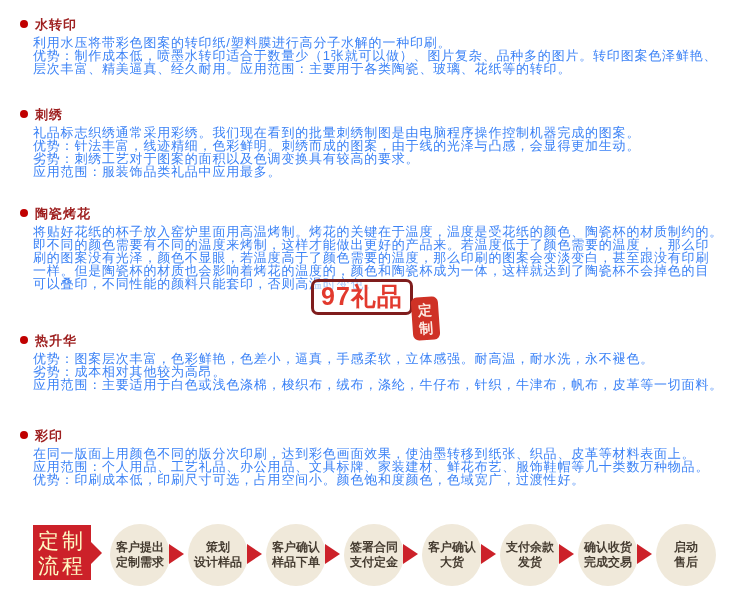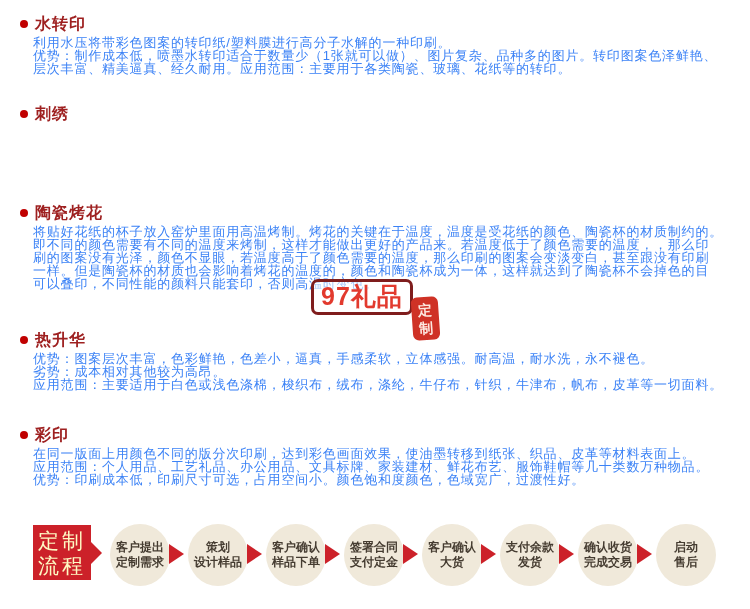--- a/index.html
+++ b/index.html
@@ -4,21 +4,21 @@
 <style>
   html,body{margin:0;padding:0;}
   body{
     width:750px;height:609px;position:relative;background:#ffffff;
     font-family:"Liberation Sans",sans-serif;overflow:hidden;
   }
   .sec{position:absolute;left:20px;width:726px;}
   .sec-head{height:16px;line-height:16px;margin-bottom:4px;white-space:nowrap;}
   .bullet{display:inline-block;width:8px;height:8px;border-radius:50%;
     background:#c00000;margin-right:7px;vertical-align:1px;}
-  .sec-title{color:#9e2020;font-size:16px;font-weight:bold;letter-spacing:1px;}
+  .sec-title{color:#9e2020;font-size:13px;font-weight:bold;letter-spacing:1px;}
   .sec-body{margin-left:13px;color:#3b82f6;font-size:13px;line-height:13px;
     letter-spacing:0.8px;}
   .bl{white-space:nowrap;height:13px;}
   
   .wm-box{position:absolute;left:311px;top:279px;padding:1px 7px 2px 7px;
     border:3px solid #7f1d1d;border-radius:7px;background:rgba(255,255,255,0.55);
     color:#e23a2e;font-size:25px;font-weight:bold;letter-spacing:1px;line-height:27px;}
   .wm-stamp{position:absolute;left:412px;top:297px;width:27px;height:43px;
     background:#cf3226;border-radius:6px;transform:rotate(-4deg);
     display:flex;flex-direction:column;align-items:center;justify-content:center;
@@ -52,20 +52,26 @@
     <div class="sec-body">
       <div class="bl">利用水压将带彩色图案的转印纸/塑料膜进行高分子水解的一种印刷。</div>
       <div class="bl">优势：制作成本低，喷墨水转印适合于数量少（1张就可以做）、图片复杂、品种多的图片。转印图案色泽鲜艳、</div>
       <div class="bl">层次丰富、精美逼真、经久耐用。应用范围：主要用于各类陶瓷、玻璃、花纸等的转印。</div>
     </div>
   </section>
 
   <section class="sec" style="top:106px">
     <div class="sec-head">
       <span class="bullet"></span><span class="sec-title">刺绣</span>
+    </div>
+    <div class="sec-body">
+      <div class="bl">礼品标志织绣通常采用彩绣。我们现在看到的批量刺绣制图是由电脑程序操作控制机器完成的图案。</div>
+      <div class="bl">优势：针法丰富，线迹精细，色彩鲜明。刺绣而成的图案，由于线的光泽与凸感，会显得更加生动。</div>
+      <div class="bl">劣势：刺绣工艺对于图案的面积以及色调变换具有较高的要求。</div>
+      <div class="bl">应用范围：服装饰品类礼品中应用最多。</div>
     </div>
   </section>
 
   <section class="sec" style="top:205px">
     <div class="sec-head">
       <span class="bullet"></span><span class="sec-title">陶瓷烤花</span>
     </div>
     <div class="sec-body">
       <div class="bl">将贴好花纸的杯子放入窑炉里面用高温烤制。烤花的关键在于温度，温度是受花纸的颜色、陶瓷杯的材质制约的。</div>
       <div class="bl">即不同的颜色需要有不同的温度来烤制，这样才能做出更好的产品来。若温度低于了颜色需要的温度，，那么印</div>

